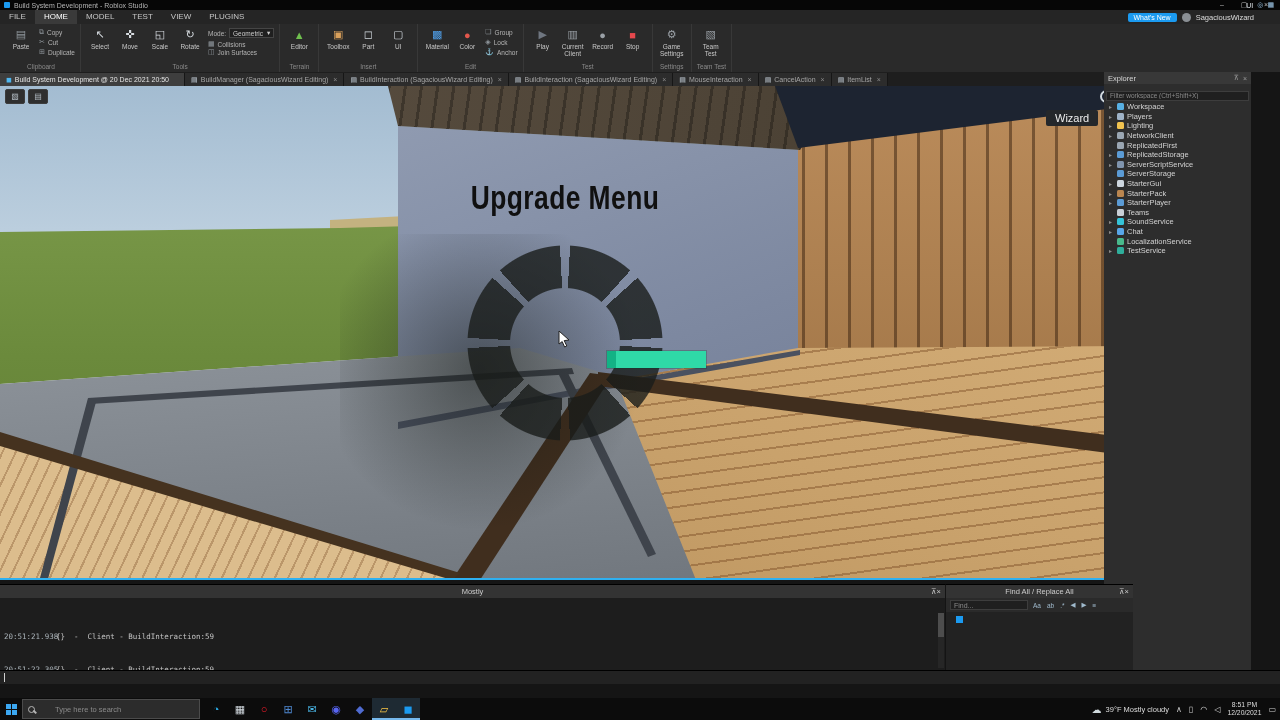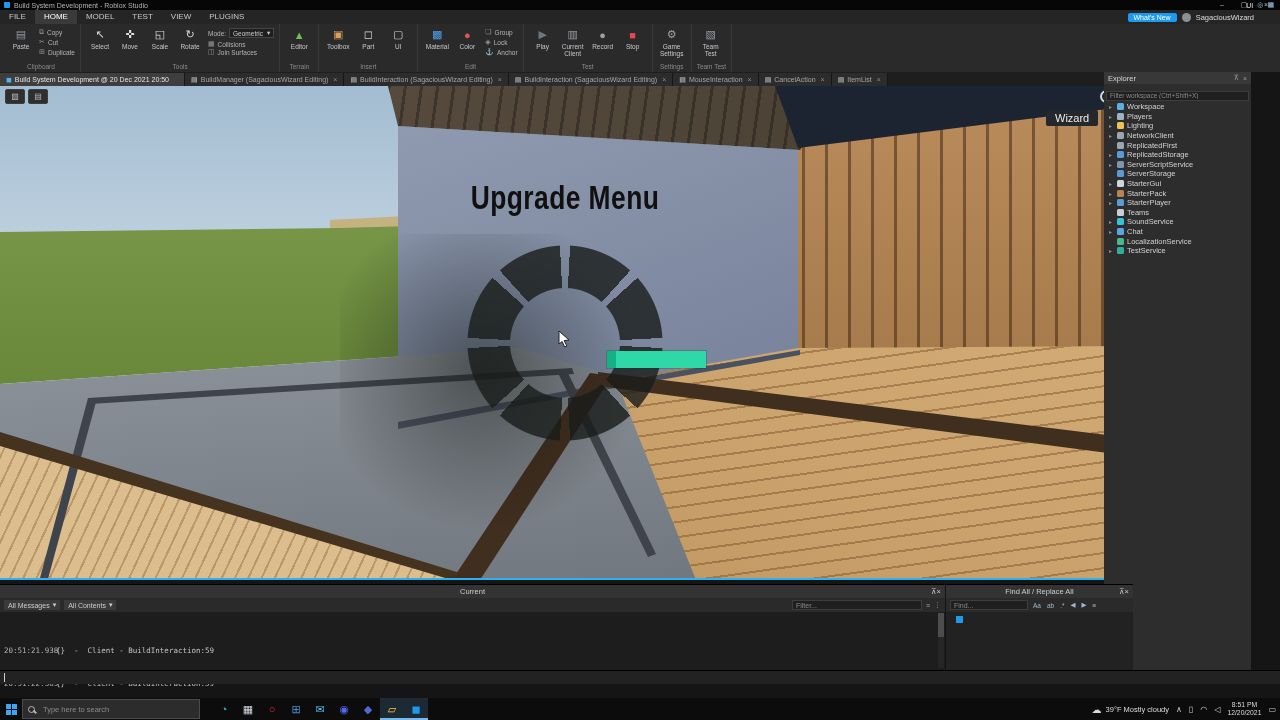--- a/index.html
+++ b/index.html
@@ -116,21 +116,21 @@
   
   #commandbar{left:0;top:670px;width:1280px;height:14px;background:#222;border-top:1px solid #000;display:flex;align-items:center;padding:0 4px;gap:3px}
   #commandbar .caret{width:1px;height:9px;background:#cfcfcf}
   #command-input{flex:1;background:transparent;border:none;color:#ccc;font-size:7.5px}
 
   
   #taskbar{left:0;top:698px;width:1280px;height:22px;background:#0c0c0c;display:flex;align-items:center}
   #start-btn{width:22px;height:22px;display:flex;align-items:center;justify-content:center}
   #start-btn .win{display:grid;grid-template-columns:5px 5px;grid-template-rows:5px 5px;gap:1px}
   #start-btn .win i{background:#3ba7f2}
-  #tb-search{width:178px;height:20px;background:#2c2c2c;border:1px solid #4b4b4b;display:flex;align-items:center;gap:8px;padding:0 5px;margin-right:12px}
+  #tb-search{width:178px;height:20px;background:#2c2c2c;border:1px solid #4b4b4b;display:flex;align-items:center;gap:20px;padding:0 5px;margin-right:4px}
   #tb-search .mag{width:7px;height:7px;border:1.5px solid #b5b5b5;border-radius:50%;position:relative;flex:none}
   #tb-search .mag::after{content:'';position:absolute;width:4px;height:1.5px;background:#b5b5b5;transform:rotate(45deg);right:-3px;bottom:-1px}
   #tb-search input{background:transparent;border:none;color:#ccc;font-size:7.5px;width:140px}
   .tb-icon{width:24px;height:22px;display:flex;align-items:center;justify-content:center;font-size:11px}
   .tb-icon.open{background:#1e2a33;box-shadow:inset 0 -2px 0 #76b9ed}
   #tb-right{margin-left:auto;display:flex;align-items:center;gap:7px;padding-right:4px}
   #tb-weather{display:flex;align-items:center;gap:4px;font-size:7.5px;color:#ddd}
   #tb-weather .hicon{font-size:10px;color:#cfd8dc}
   .tray-icon{font-size:8px;color:#cfcfcf}
   #tb-clock{text-align:center;font-size:6.8px;line-height:1.25;color:#ddd}
@@ -556,38 +556,25 @@
           <span class="tree-icon" style="background: rgb(47, 174, 155);"></span>
           <span>TestService</span>
         </div>
       </div>
   </div>
 
 </div>
 
 <div id="output" class="abs">
   <div class="ofp-header">
-    <span>Current</span>
+    <span>Mostly</span>
     <span class="hright">
       <span class="hicon">⊼</span>
       <span class="hicon">×</span>
     </span>
-  </div>
-  <div class="ofp-toolbar">
-    <span class="dd-pill">
-        <span>All Messages</span>
-        <span class="hicon">▾</span>
-      </span>
-    <span class="dd-pill">
-        <span>All Contents</span>
-        <span class="hicon">▾</span>
-      </span>
-    <input id="output-filter" placeholder="Filter..." style="">
-    <span class="tool-icon hicon">≡</span>
-    <span class="tool-icon hicon">⋮</span>
   </div>
   <div id="log-area">
     
   
       <div class="log-line">
         <span class="log-time">20:51:21.938</span>
         <span>{}  -  Client - BuildInteraction:59</span>
       </div>
     
       <div class="log-line">

